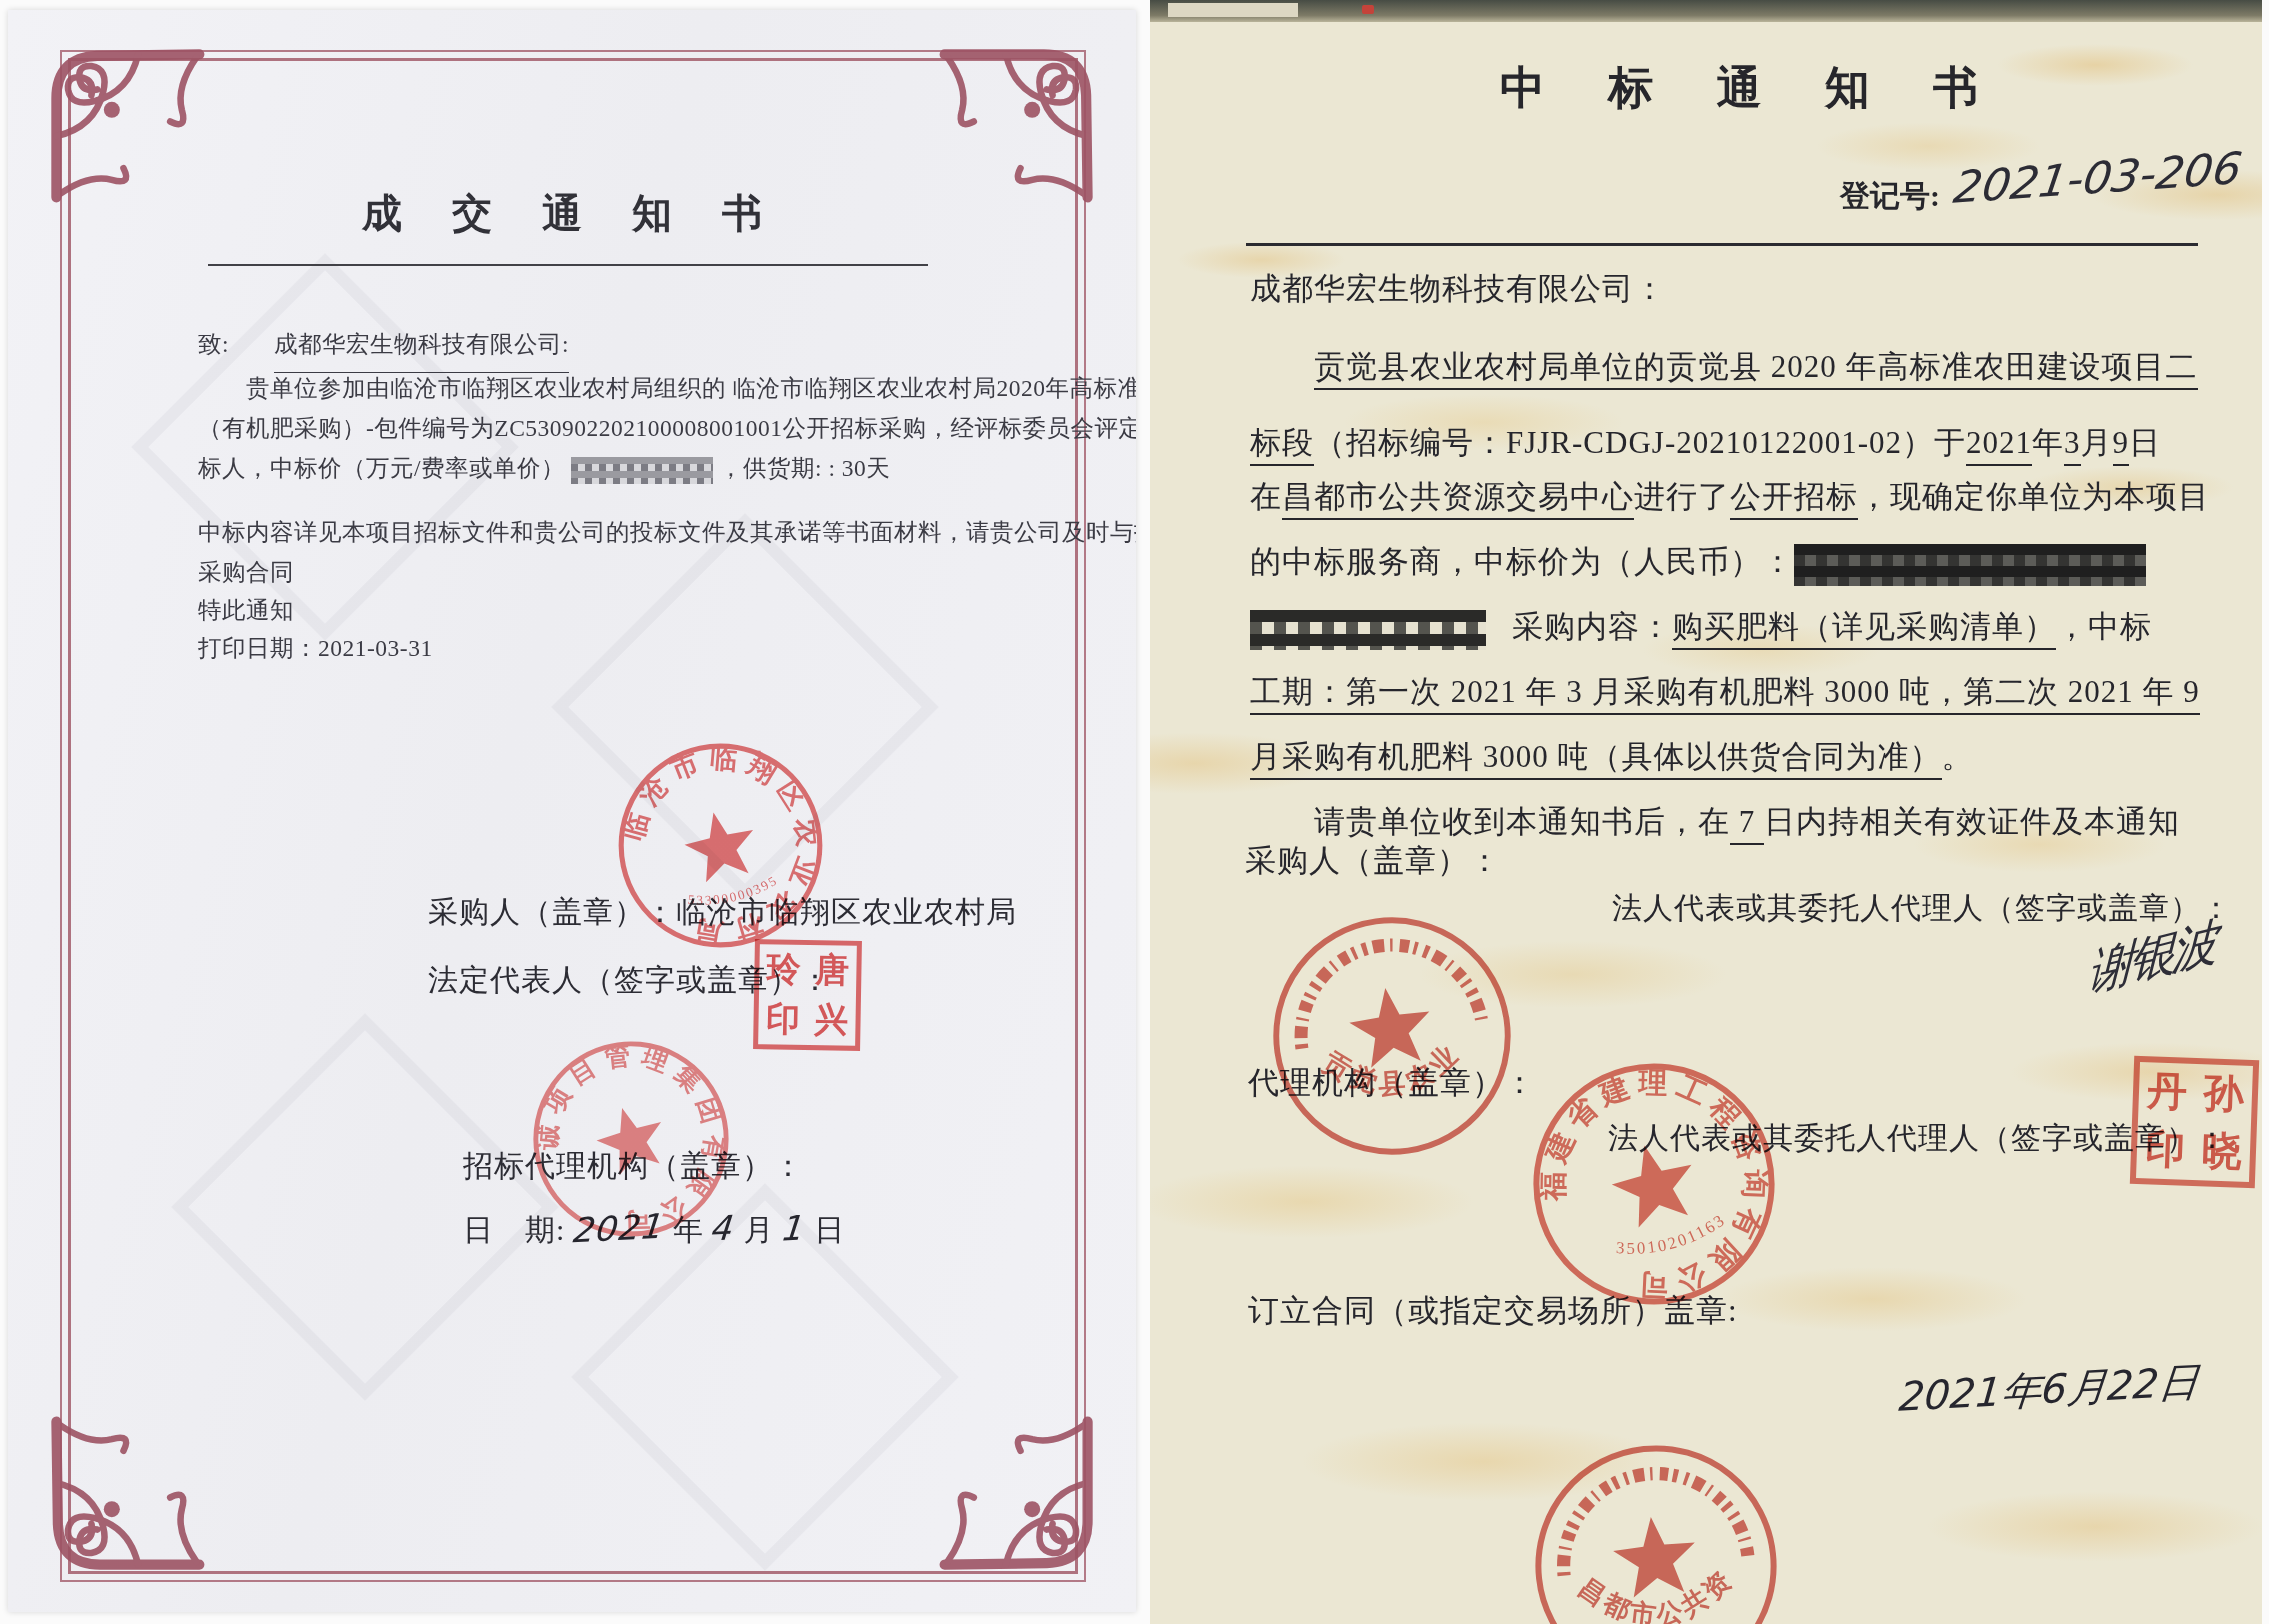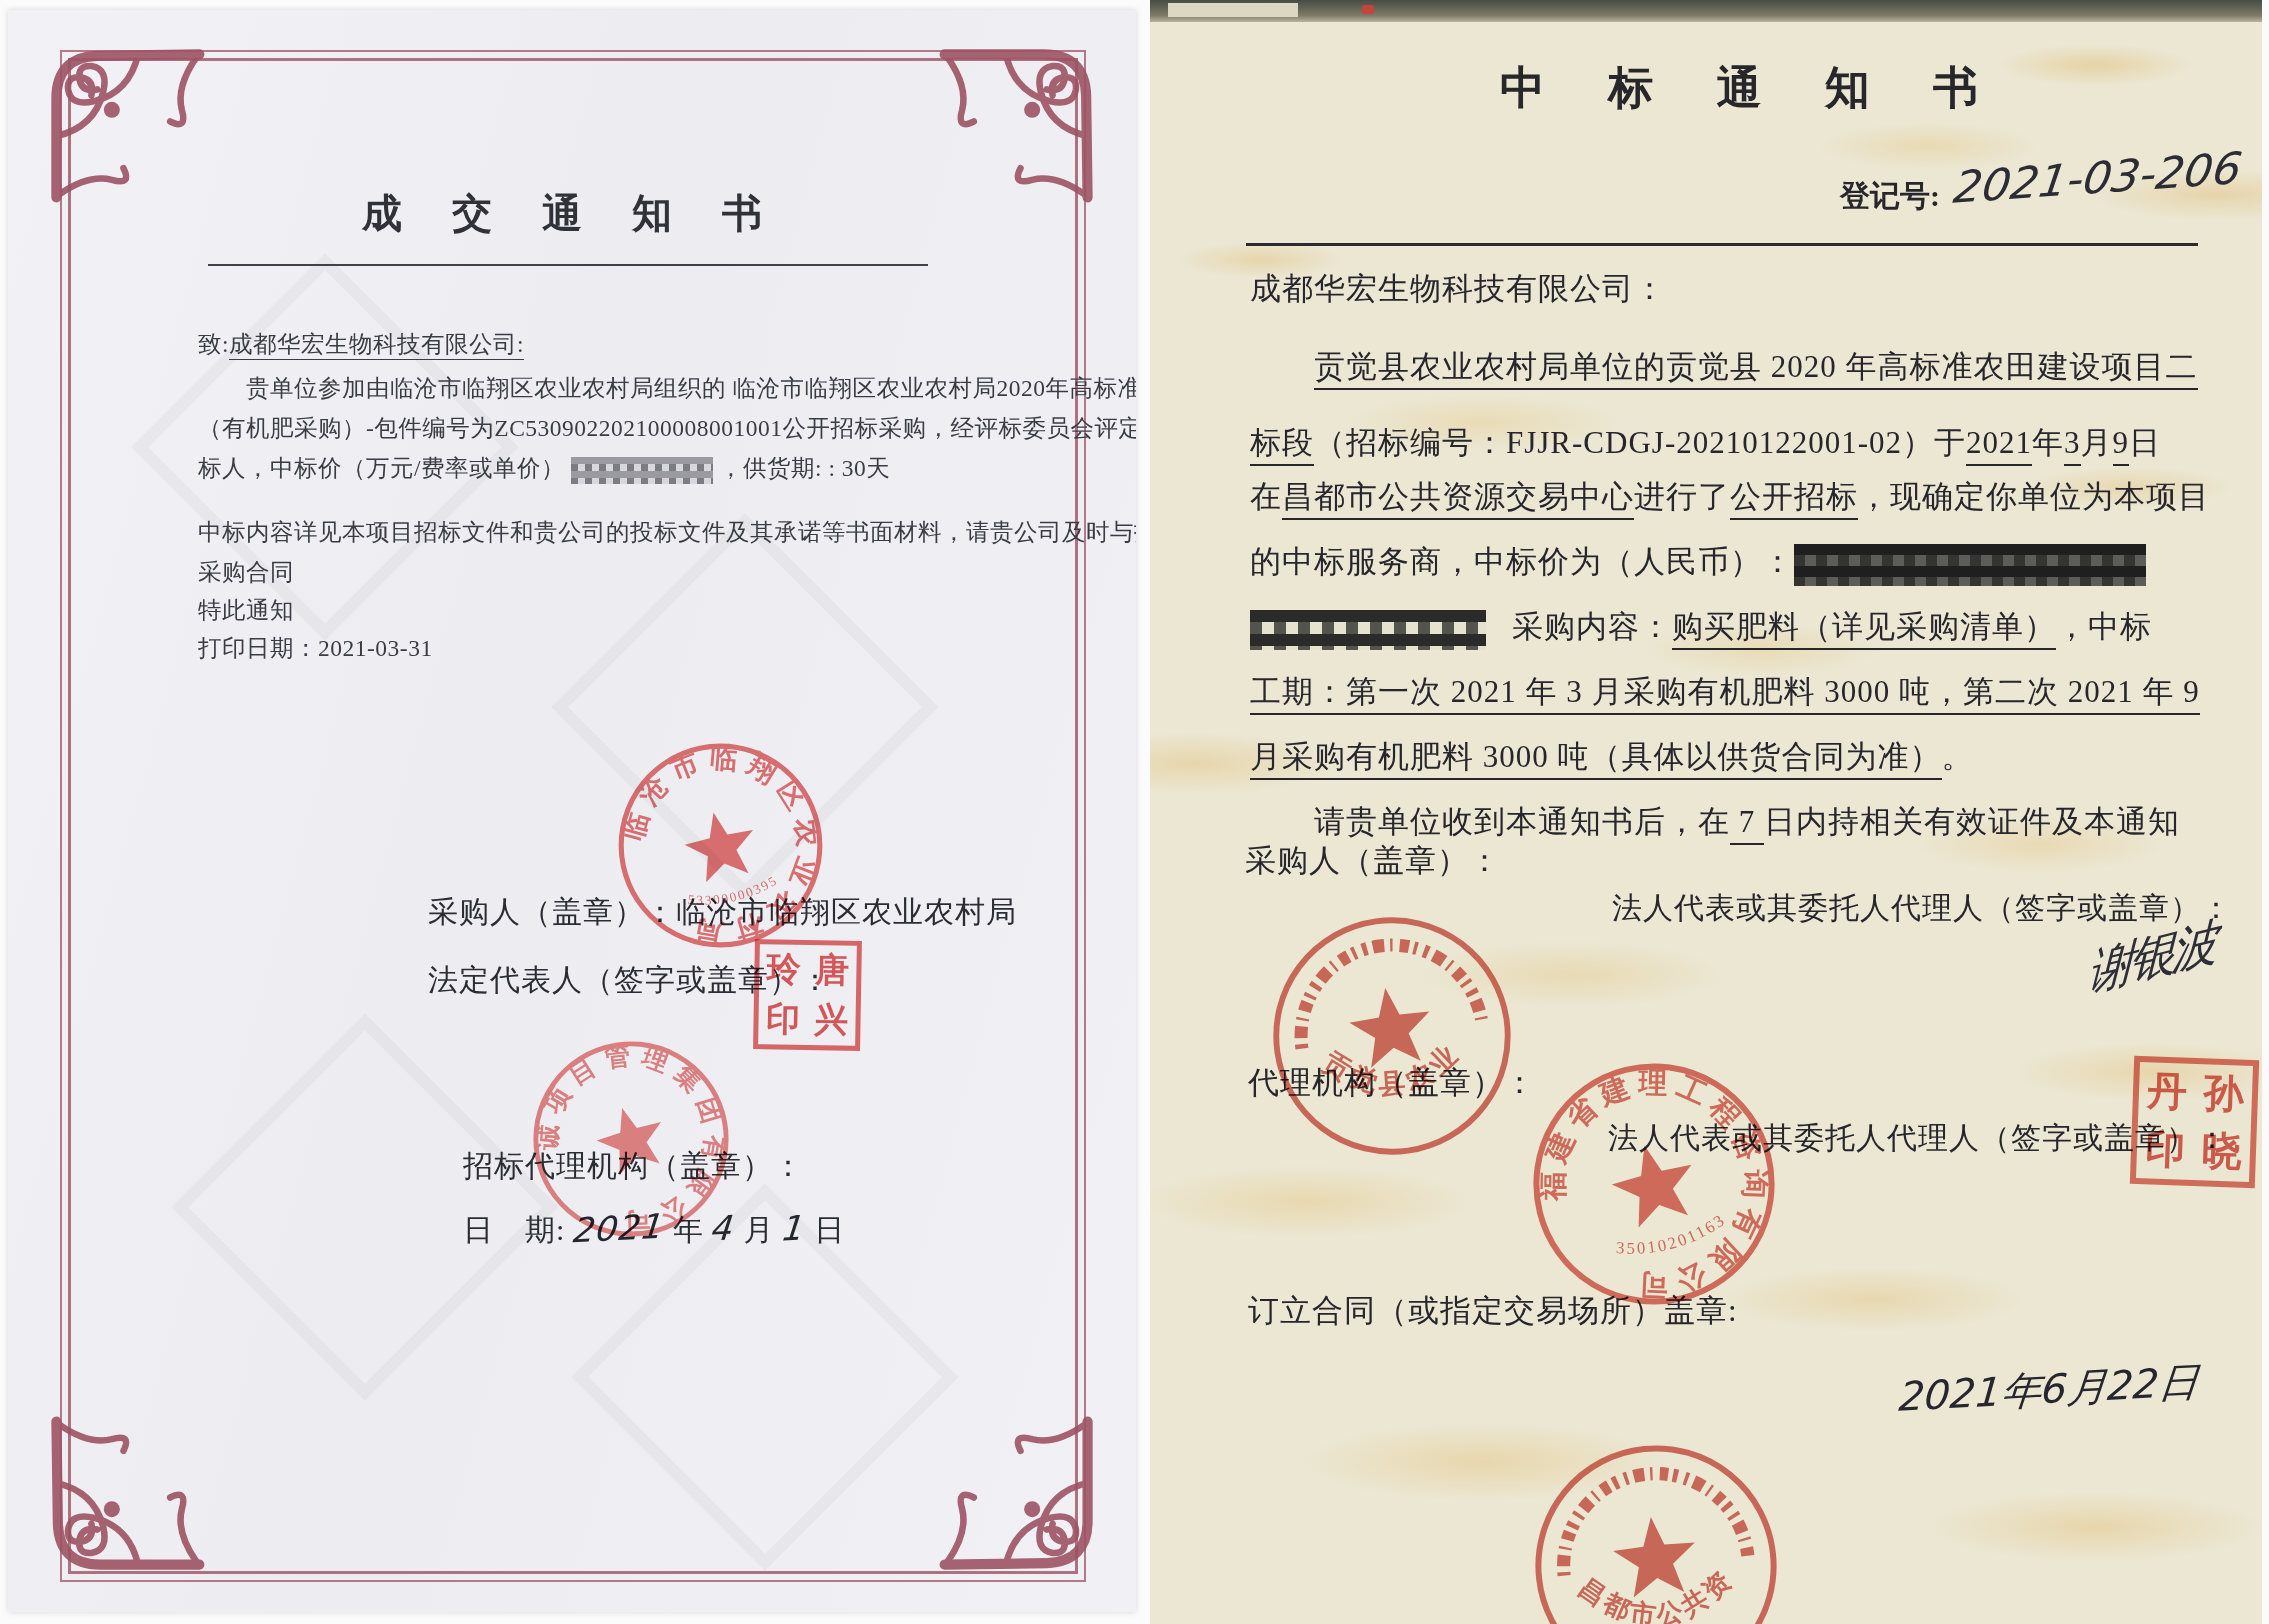--- a/index.html
+++ b/index.html
@@ -13,21 +13,21 @@
     border:2px solid rgba(158,82,98,.75);}
   .frame-inner{position:absolute;left:6px;top:6px;right:6px;bottom:6px;
     border:3px solid rgba(158,82,98,.8);}
   .corner{position:absolute;width:175px;height:175px;opacity:.9;}
   .wm{position:absolute;width:250px;height:250px;border:12px solid rgba(170,170,188,.13);
     transform:rotate(45deg);}
   .lt-title{position:absolute;left:0;top:176px;width:100%;text-align:center;
     font-size:40px;font-weight:700;letter-spacing:20px;color:#313138;}
   .lt-rule{position:absolute;left:200px;top:254px;width:720px;height:2px;background:#414147;}
   .lline{position:absolute;font-size:23.5px;color:#3b3b44;letter-spacing:.5px;white-space:nowrap;}
-  .u15{border-bottom:1.5px solid #3b3b44;padding-bottom:2px;}
+  .u15{border-bottom:1.5px solid #3b3b44;padding-bottom:15px;margin-left:45px;}
   .siglineL{position:absolute;font-size:30px;color:#2c2c34;letter-spacing:1px;white-space:nowrap;text-align:right;}
   .hand{font-style:italic;display:inline-block;transform:skewX(-10deg) rotate(-3deg);
     font-family:"DejaVu Sans",sans-serif;font-weight:500;color:#26262e;}
   .mosaic-l{display:inline-block;vertical-align:middle;width:142px;height:27px;margin:0 6px;
     background:repeating-conic-gradient(#9a9aa0 0% 25%,#d8d8dc 25% 50%,#7c7c84 50% 75%,#c4c4ca 75%) 0 0/14px 14px;}
   
   .page-right{position:absolute;left:1150px;top:0;width:1112px;height:1624px;overflow:hidden;
     background-color:#ebe7d3;
     background-image:
       radial-gradient(ellipse 140px 30px at 85% 4%,rgba(226,190,120,.5),transparent 70%),

